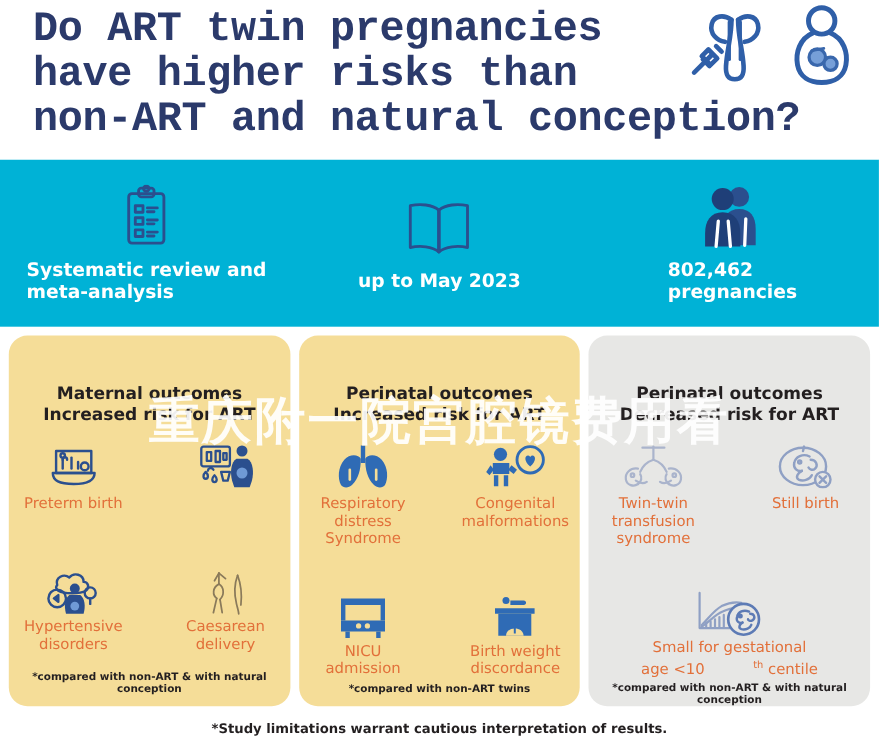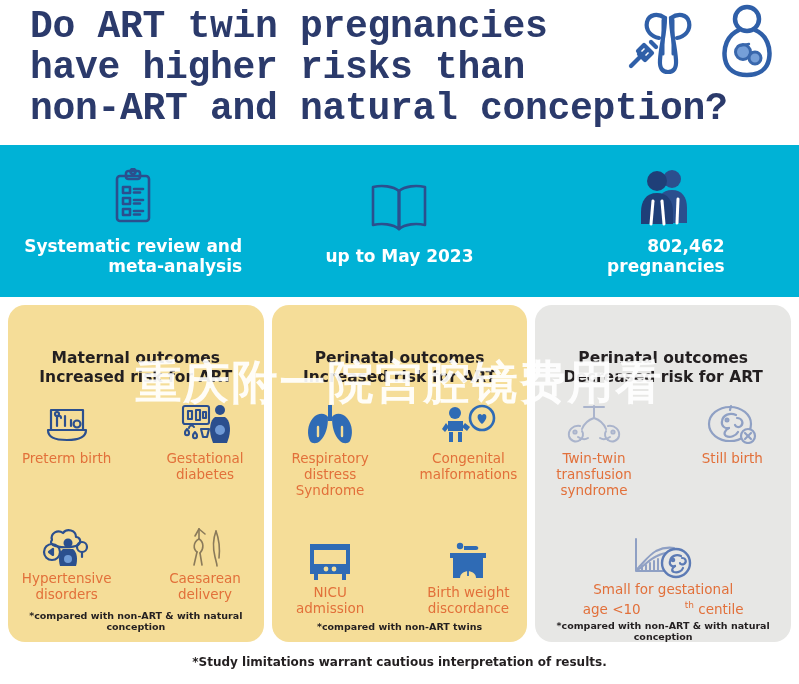--- a/index.html
+++ b/index.html
@@ -39,21 +39,21 @@
 
   
   .stats-band{
     background:#00b2d6;
     height:152px;
     display:flex;
     align-items:center;
   }
   .stat{
     flex:1;
-    text-align:right;
+    text-align:left;
     color:#ffffff;
     display:flex;
     flex-direction:column;
     align-items:center;
     justify-content:center;
   }
   .stat-icon{height:62px;display:flex;align-items:center;justify-content:center;margin-bottom:8px;}
   .stat-label{
     font-weight:bold;
     font-size:17px;
@@ -315,21 +315,20 @@
                 <path d="M14 33 C14 36 18 36 18 33 C18 31 16 29 16 29 C16 29 14 31 14 33 Z"></path>
                 <path d="M22 26 L30 26 L28 34 L24 34 Z"></path>
               </g>
               <g fill="#2b4f8e">
                 <circle cx="41" cy="7" r="5"></circle>
                 <path d="M36 14 C31 17 30 26 32 34 L34 40 L48 40 L50 34 C52 26 51 17 46 14 Z"></path>
               </g>
               <circle cx="41" cy="27" r="5" fill="#6f9ad6"></circle>
             </svg>
           </div>
-          <div class="item-label">Gestational diabetes</div>
         </div>
 
         <div class="item rev">
           <div class="item-label">Hypertensive disorders</div>
           <div class="item-icon">
             <svg width="54" height="42" viewBox="0 0 54 42" fill="none">
               <g stroke="#2b4f8e" stroke-width="2.2" fill="none" stroke-linecap="round" stroke-linejoin="round">
                 <path d="M12 14 C10 7 18 3 23 7 C27 2 36 4 36 11 C40 11 42 16 38 19 C33 22 18 22 13 19 C10 17 11 15 12 14 Z"></path>
                 <circle cx="12" cy="26" r="8"></circle>
                 <path d="M9 26 L13 23 L13 29 Z" fill="#2b4f8e"></path>

